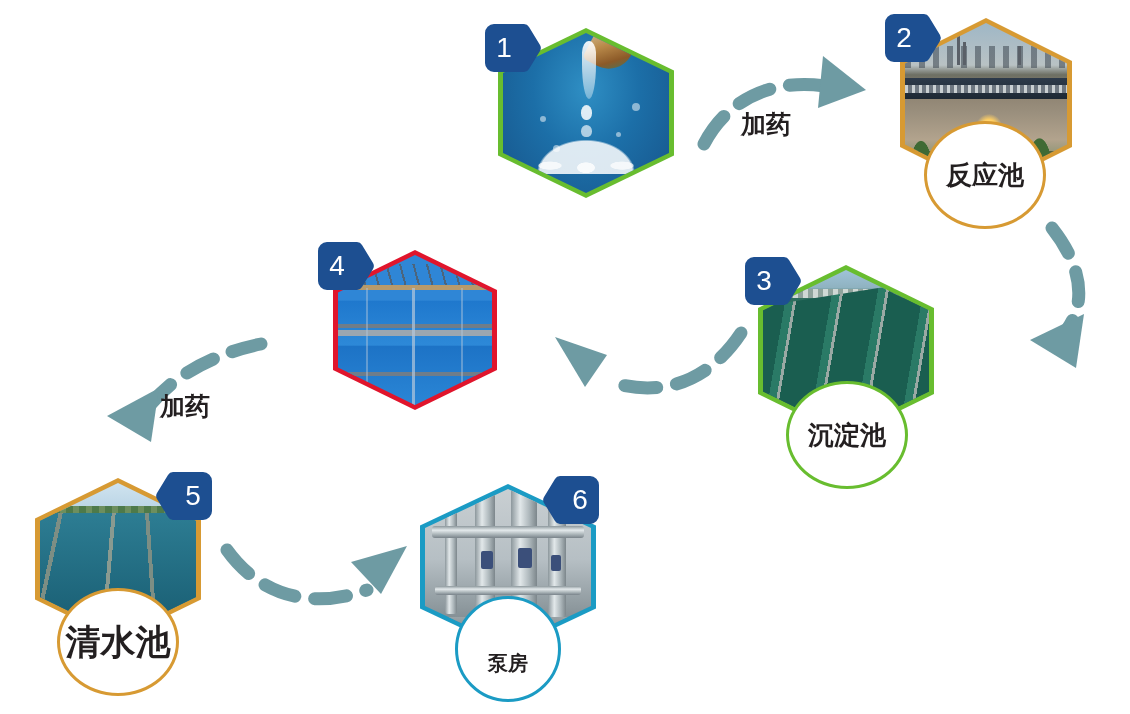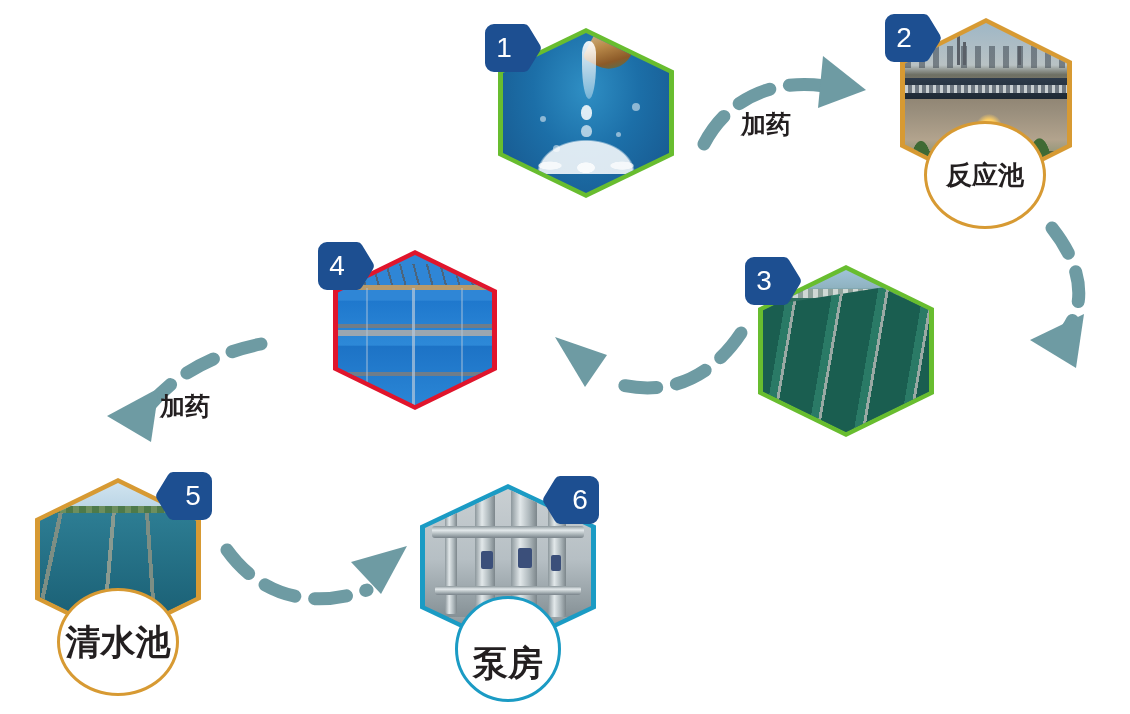--- a/index.html
+++ b/index.html
@@ -230,20 +230,23 @@
         <div class="sedtop"></div>
         <div class="sedlines"></div>
       </div>
     </div>
     <div class="badge" style="left:-16px;top:-12px;">
       <svg viewBox="0 0 62 56">
           <path d="M12,4 h30 a6,6 0 0 1 5,3 l11,18 a6,6 0 0 1 0,6 l-11,18 a6,6 0 0 1 -5,3 h-30 a9,9 0 0 1 -9,-9 v-30 a9,9 0 0 1 9,-9 z" fill="#1d4f91"></path>
         </svg>
       <div class="num">3</div>
     </div>
+    <div class="bubble" style="left:28px;top:116px;width:122px;height:108px;border:3px solid #68bd2f;">
+      <span style="font-size:26px;">沉淀池</span>
+    </div>
   </div>
 
   <div class="node" style="left:333px;top:250px;width:164px;height:160px;">
     <div class="hex hex-border" style="width:164px;height:160px;background:#e0152c;"></div>
     <div class="hex hex-inner" style="left:5px;top:5px;width:154px;height:150px;">
       <div class="ph ph-filter">
         <div class="truss"></div>
         <div class="roofedge"></div>
         <div class="beam" style="top:46%;height:4px;"></div>
         <div class="beam2" style="top:50%;height:6px;"></div>
@@ -296,17 +299,17 @@
         <div class="floor"></div>
       </div>
     </div>
     <div class="badge flip" style="left:120px;top:-12px;">
       <svg viewBox="0 0 62 56">
           <path d="M12,4 h30 a6,6 0 0 1 5,3 l11,18 a6,6 0 0 1 0,6 l-11,18 a6,6 0 0 1 -5,3 h-30 a9,9 0 0 1 -9,-9 v-30 a9,9 0 0 1 9,-9 z" fill="#1d4f91"></path>
         </svg>
       <div class="num">6</div>
     </div>
     <div class="bubble" style="left:35px;top:112px;width:106px;height:106px;border:3px solid #1b9bc4;">
-      <span style="font-size:35px;margin-top:29px;">泵房</span>
+      <span style="font-size:20px;margin-top:29px;">泵房</span>
     </div>
   </div>
 
 </div>
 
 </body></html>

